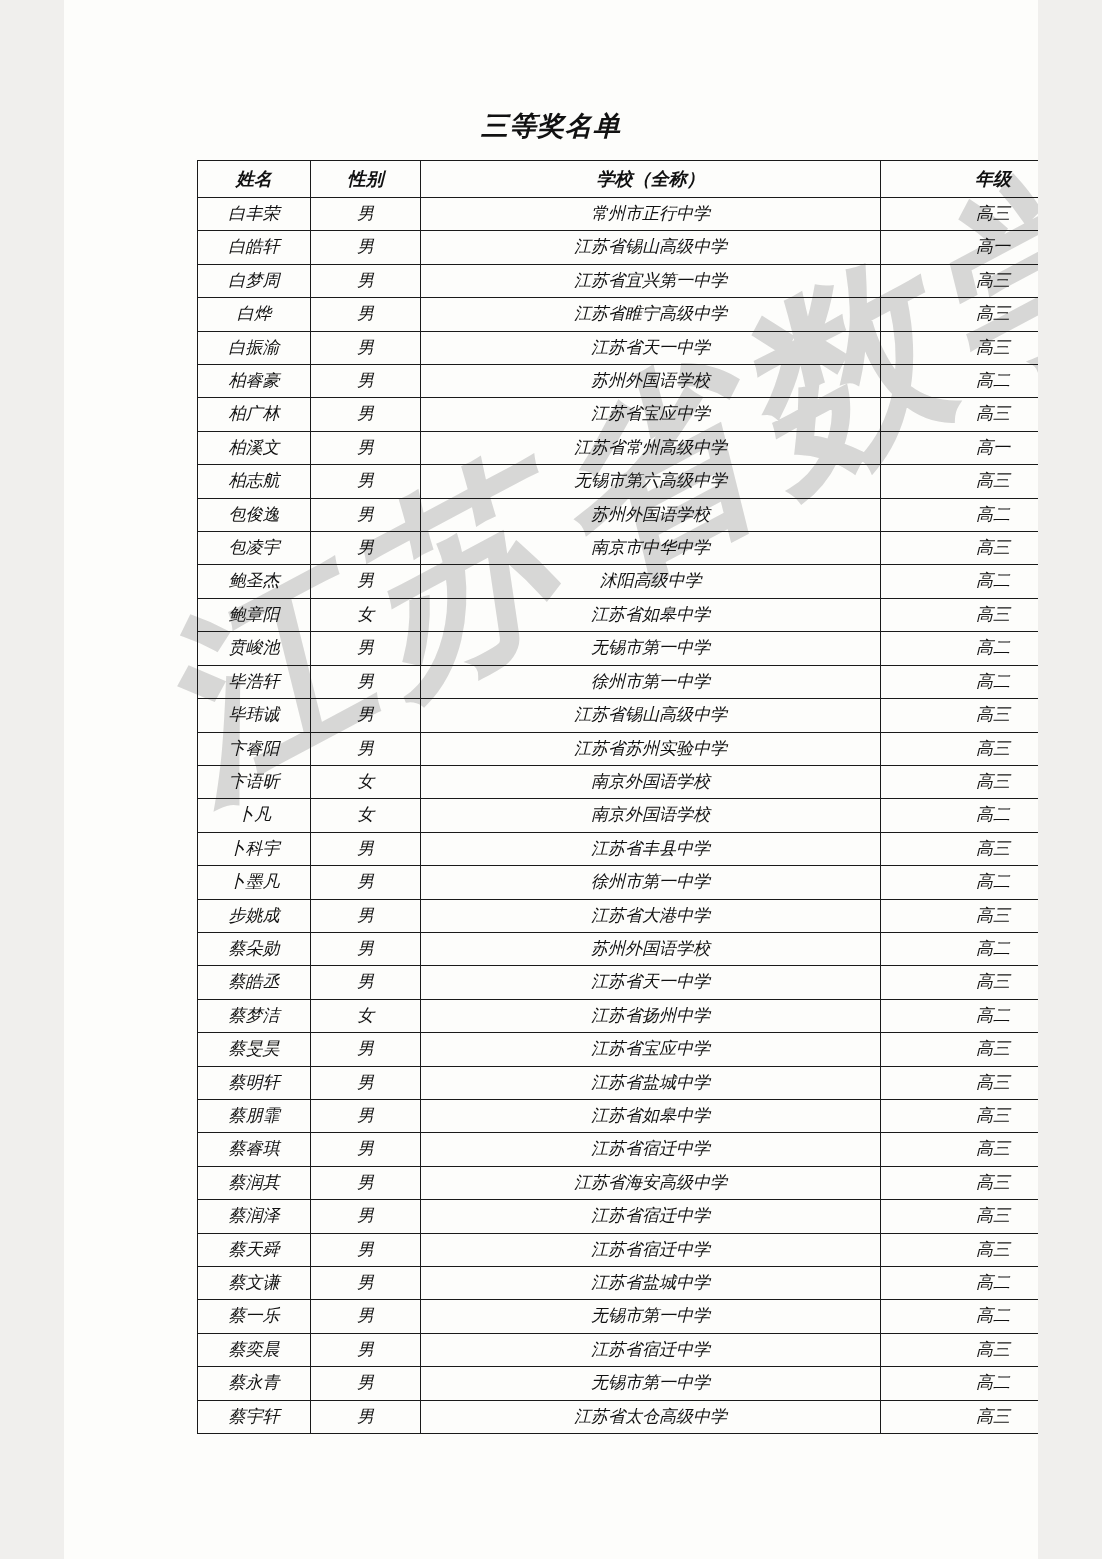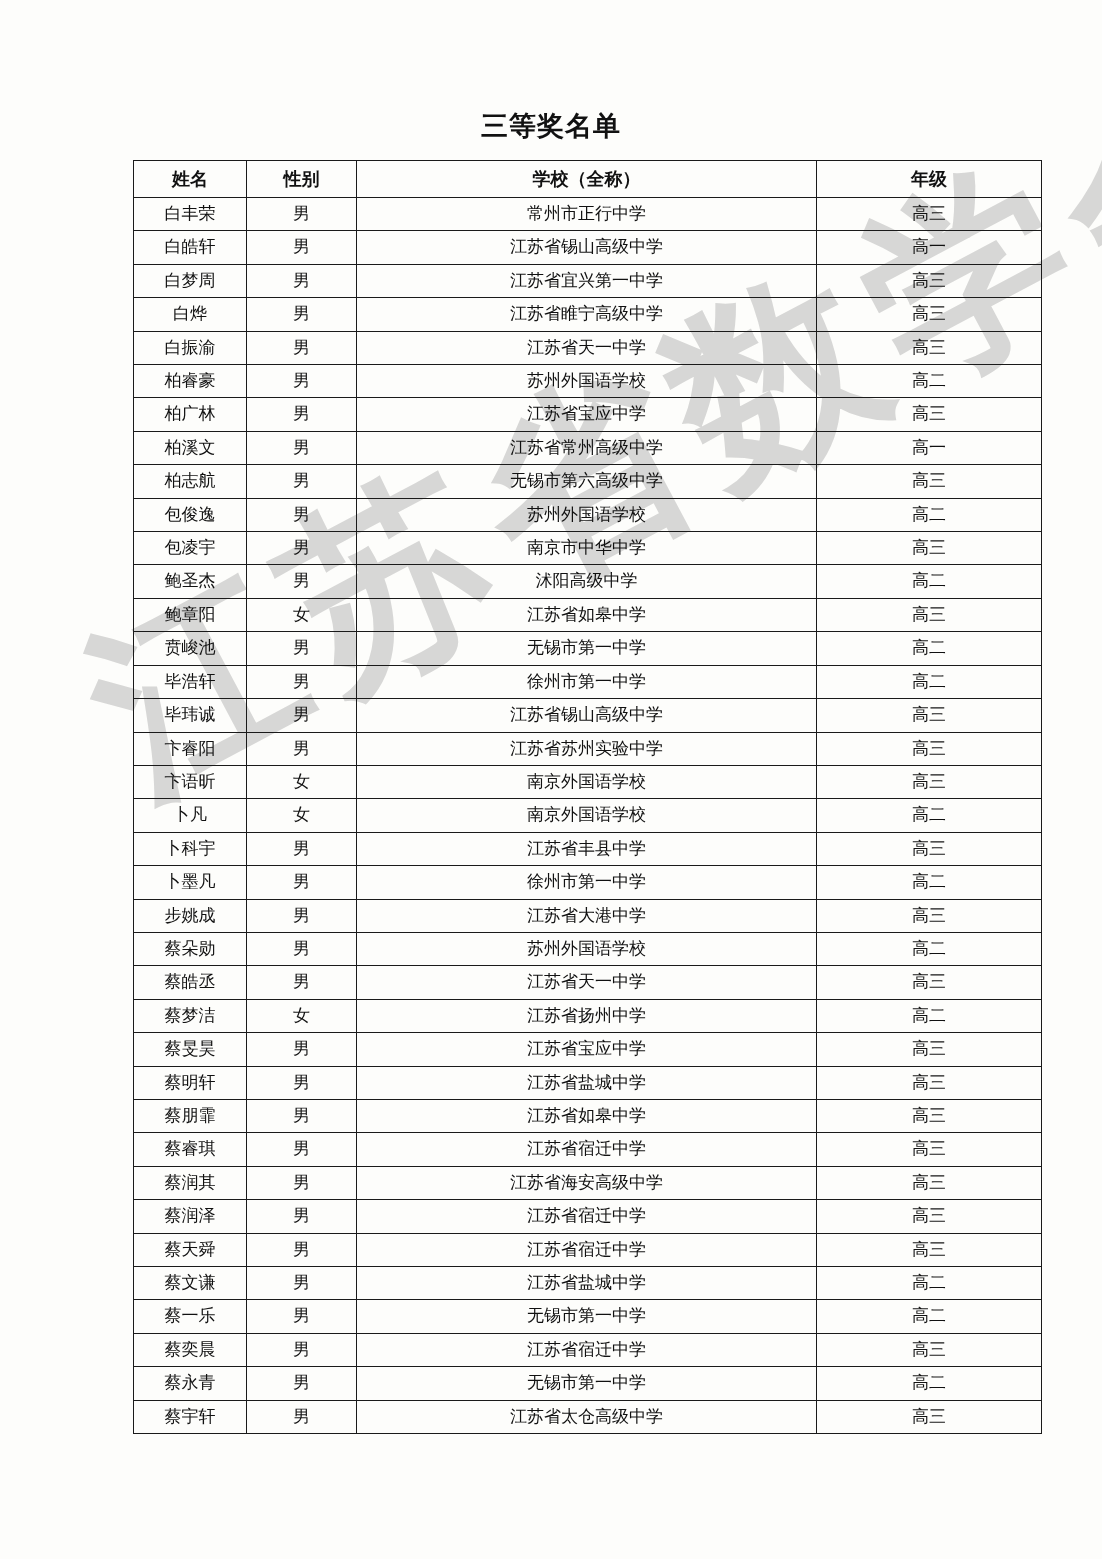--- a/index.html
+++ b/index.html
@@ -2,26 +2,27 @@
 <html><head>
 <meta charset="utf-8">
 <style>
   html, body {
     margin: 0;
     padding: 0;
     background: #f0efed;
   }
   .page {
     position: relative;
-    width: 1102px;
+    width: 974px;
     height: 1559px;
     margin: 0 auto;
     background: #fdfdfb;
     overflow: hidden;
     font-family: "Liberation Serif", "DejaVu Serif", serif;
+    font-style: italic;
   }
   .doc-title {
     text-align: center;
     font-size: 27px;
     font-weight: bold;
     letter-spacing: 1px;
     margin: 0;
     padding-top: 108px;
     color: #111;
     font-family: "Liberation Sans", "DejaVu Sans", sans-serif;

